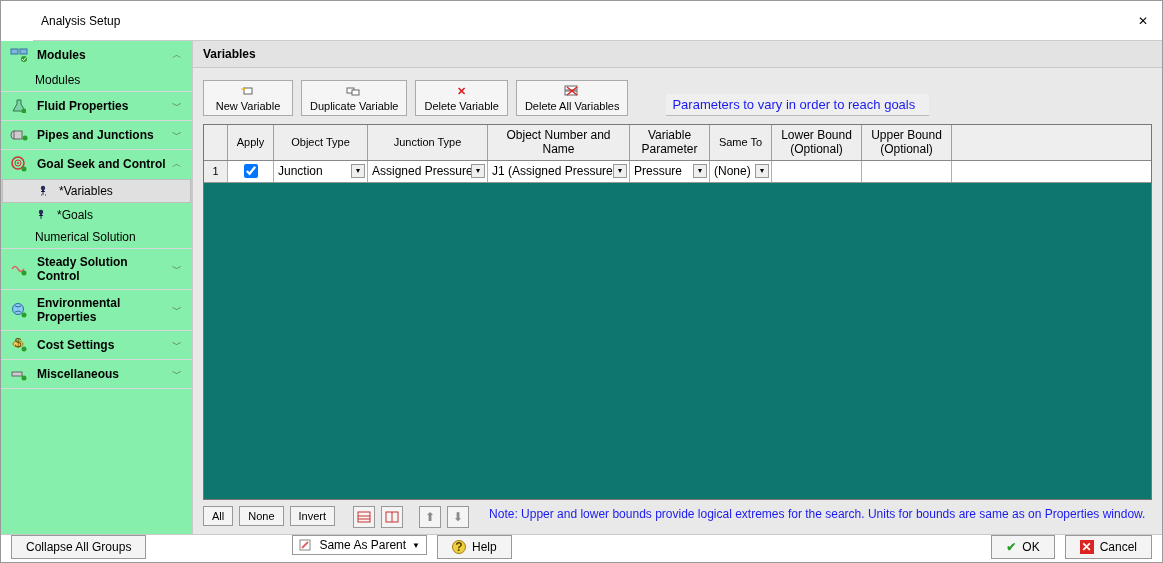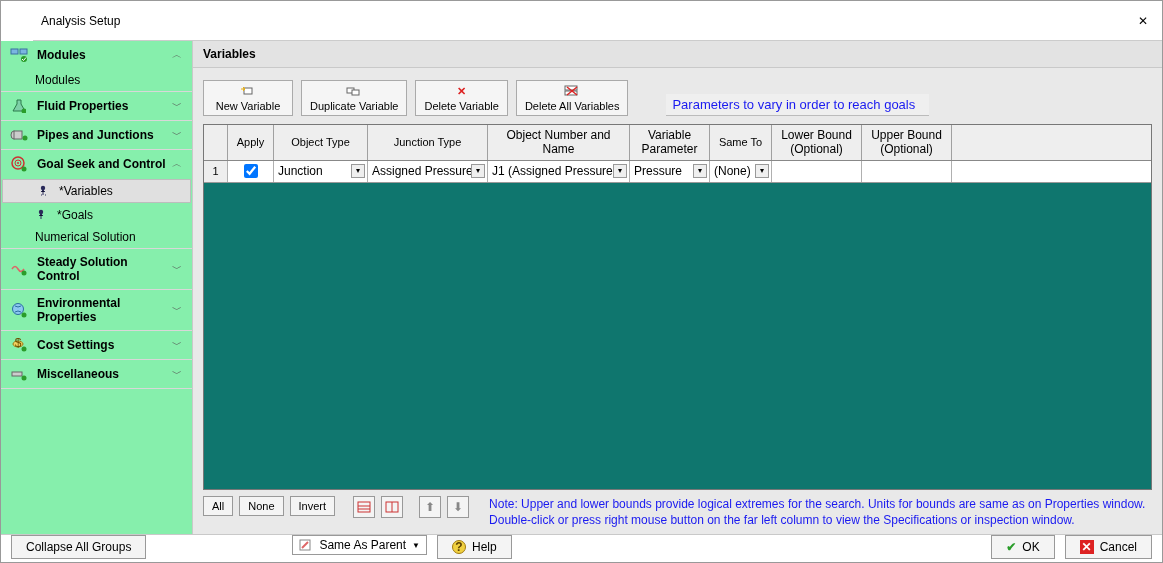--- a/index.html
+++ b/index.html
@@ -304,21 +304,20 @@
           <svg width="14" height="12">
             <rect x="1" y="1" width="12" height="10" fill="none" stroke="#c33"></rect>
             <line x1="7" y1="1" x2="7" y2="11" stroke="#c33"></line>
           </svg>
         </span>
       <span style="width:4px;"></span>
       <span class="iconbtn" style="color:#888;">⬆</span>
       <span class="iconbtn" style="color:#888;">⬇</span>
       <div class="note">
         <div>Note: Upper and lower bounds provide logical extremes for the search. Units for bounds are same as on Properties window.</div>
-        <div>Double-click or press right mouse button on the far left column to view the Specifications or inspection window.</div>
       </div>
     </div>
 
   </div>
 </div>
 
 <div class="footer">
   <button class="fbtn">
       <span>Collapse All Groups</span>
     </button>

